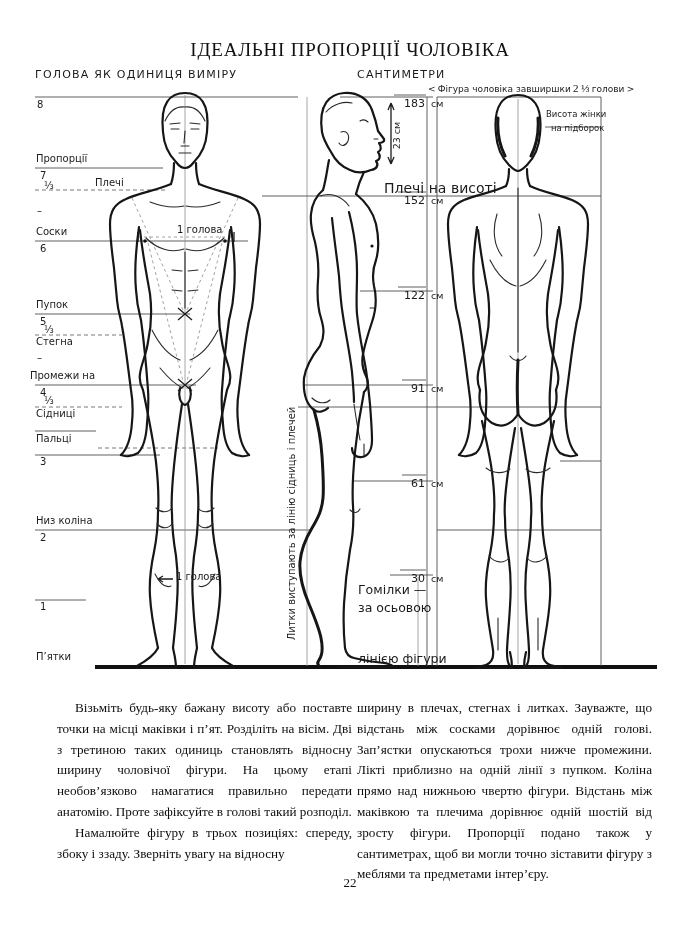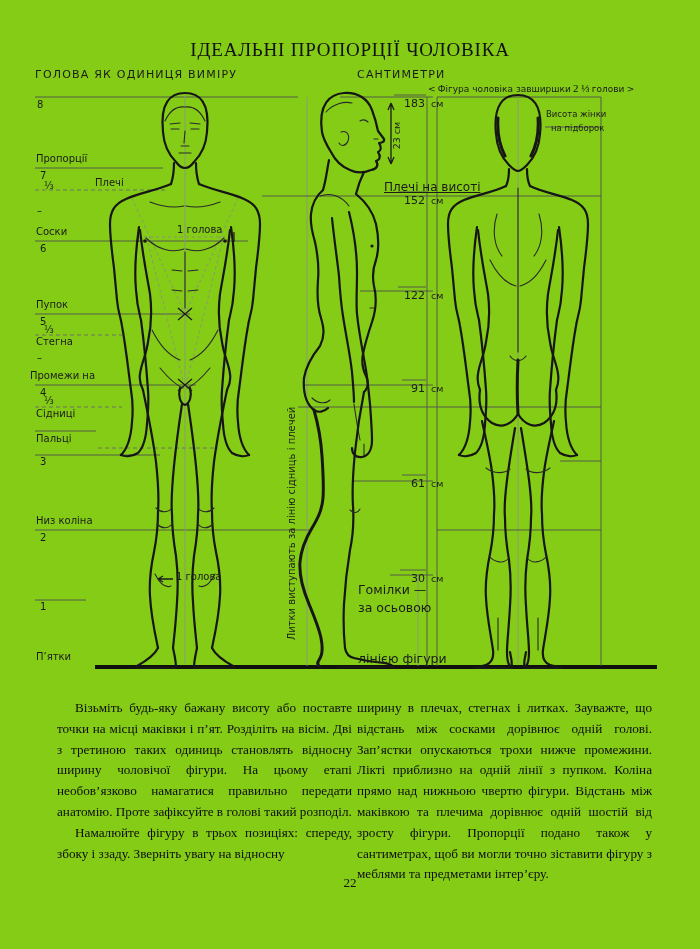--- a/index.html
+++ b/index.html
@@ -1,16 +1,16 @@
 <!DOCTYPE html>
 <html><head>
 <meta charset="utf-8">
 <style>
   html,body{margin:0;padding:0;background:#e8e8e8;}
-  .page{position:relative;width:700px;height:949px;background:#84cc16;margin:0 auto;overflow:hidden;
+  .page{position:relative;width:700px;height:949px;background:#ffffff;margin:0 auto;overflow:hidden;
         font-family:"Liberation Serif",serif;color:#111;}
   .abs{position:absolute;white-space:nowrap;}
   .title{width:700px;text-align:center;font-size:19px;letter-spacing:.8px;font-weight:normal;}
   .hand{font-family:"DejaVu Sans",sans-serif;color:#1b1b1b;}
   .hdr{font-size:11px;letter-spacing:1.2px;}
   .rlabel{font-size:10px;}
   .rnum{font-size:10px;}
   .meas-val{font-size:11px;width:30px;text-align:right;}
   .meas-unit{font-size:9.5px;}
   .note{font-size:12.5px;}
@@ -187,21 +187,21 @@
   <div class="abs hand rlabel" style="left:36px;top:408px;">Сідниці</div>
   <div class="abs hand rlabel" style="left:36px;top:433px;">Пальці</div>
   <div class="abs hand rnum" style="left:40px;top:456px;">3</div>
   <div class="abs hand rlabel" style="left:36px;top:515px;">Низ коліна</div>
   <div class="abs hand rnum" style="left:40px;top:532px;">2</div>
   <div class="abs hand rnum" style="left:40px;top:601px;">1</div>
   <div class="abs hand rlabel" style="left:36px;top:651px;">П’ятки</div>
 
   <div class="abs hand rlabel" style="left:177px;top:224px;">1 голова</div>
   <div class="abs hand rlabel" style="left:176px;top:571px;">1 голова</div>
-  <div class="abs hand" style="left:384px;top:180px;font-size:12px;text-decoration:underline;">Плечі на висоті</div>
+  <div class="abs hand" style="left:384px;top:180px;font-size:14px;">Плечі на висоті</div>
   <div class="abs hand vrot" style="left:366px;top:130px;width:60px;font-size:9.5px;">23 см</div>
   <div class="abs hand small" style="left:546px;top:109px;">Висота жінки</div>
   <div class="abs hand small" style="left:551px;top:123px;">на підборок</div>
   <div class="abs hand vrot" style="left:151px;top:518px;width:280px;font-size:10px;">Литки виступають за лінію сідниць і плечей</div>
   <div class="abs hand note" style="left:358px;top:582px;">Гомілки —</div>
   <div class="abs hand note" style="left:358px;top:600px;">за осьовою</div>
   <div class="abs hand note" style="left:358px;top:618px;margin-top:33px;">лінією фігури</div>
 
   <div class="abs hand meas-val" style="left:395px;top:97px;">183</div>
   <div class="abs hand meas-unit" style="left:431px;top:98px;">см</div>

